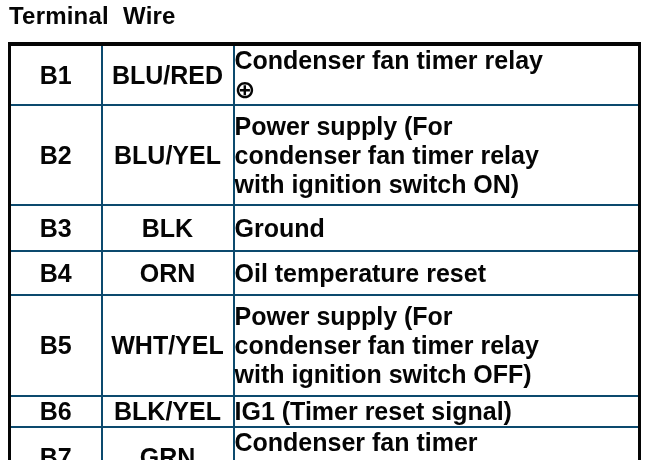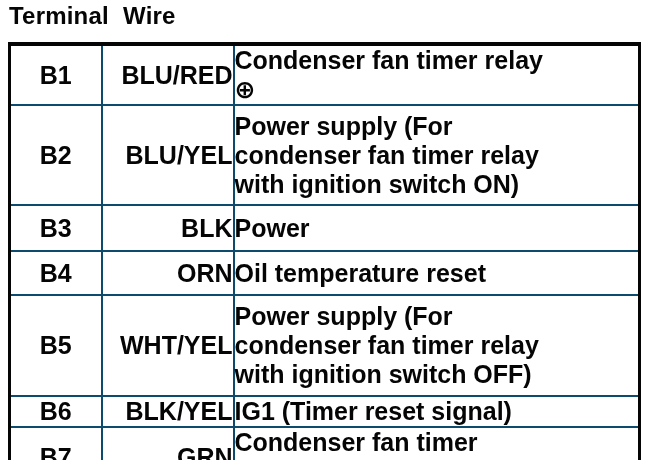--- a/index.html
+++ b/index.html
@@ -43,21 +43,21 @@
   table.wiring col.c-wire     { width: 132px; }
   table.wiring col.c-dest     { width: 406px; }
   table.wiring td {
     border: 2px solid #0c4a6e;
     font-size: 25px;
     line-height: 29px;
     vertical-align: middle;
     padding: 0;
   }
   td.terminal { text-align: center; }
-  td.wire     { text-align: right; padding-left: 13px; }
+  td.wire     { text-align: center; padding-left: 13px; }
   td.dest     { text-align: left; padding-left: 12px; }
   .dest-text  { max-width: 312px; }
   
   tbody tr:nth-child(1) { height: 44px; }
   tbody tr:nth-child(2) { height: 100px; }
   tbody tr:nth-child(3) { height: 46px; }
   tbody tr:nth-child(4) { height: 44px; }
   tbody tr:nth-child(5) { height: 101px; }
   tbody tr:nth-child(6) { height: 25px; }
   tbody tr:nth-child(7) { height: 42px; }
@@ -92,21 +92,21 @@
     <td class="wire">BLU/YEL</td>
     <td class="dest">
       <div class="dest-text">Power supply (For condenser fan timer relay with ignition switch ON)</div>
     </td>
   </tr>
 
   <tr>
     <td class="terminal">B3</td>
     <td class="wire">BLK</td>
     <td class="dest">
-      <div class="dest-text">Power</div>
+      <div class="dest-text">Ground</div>
     </td>
   </tr>
 
   <tr>
     <td class="terminal">B4</td>
     <td class="wire">ORN</td>
     <td class="dest">
       <div class="dest-text">Oil temperature reset</div>
     </td>
   </tr>

